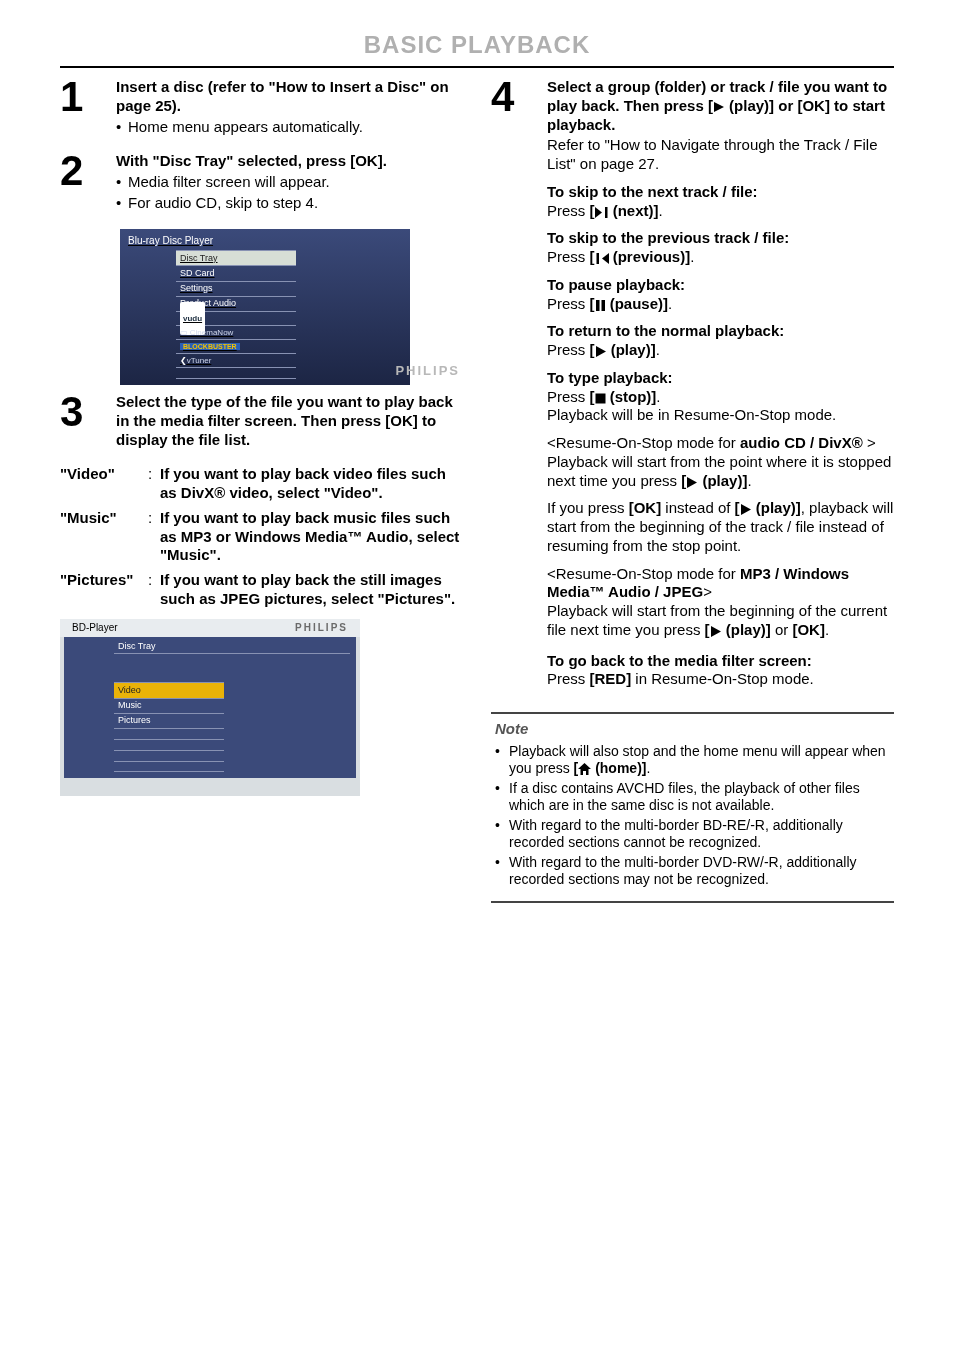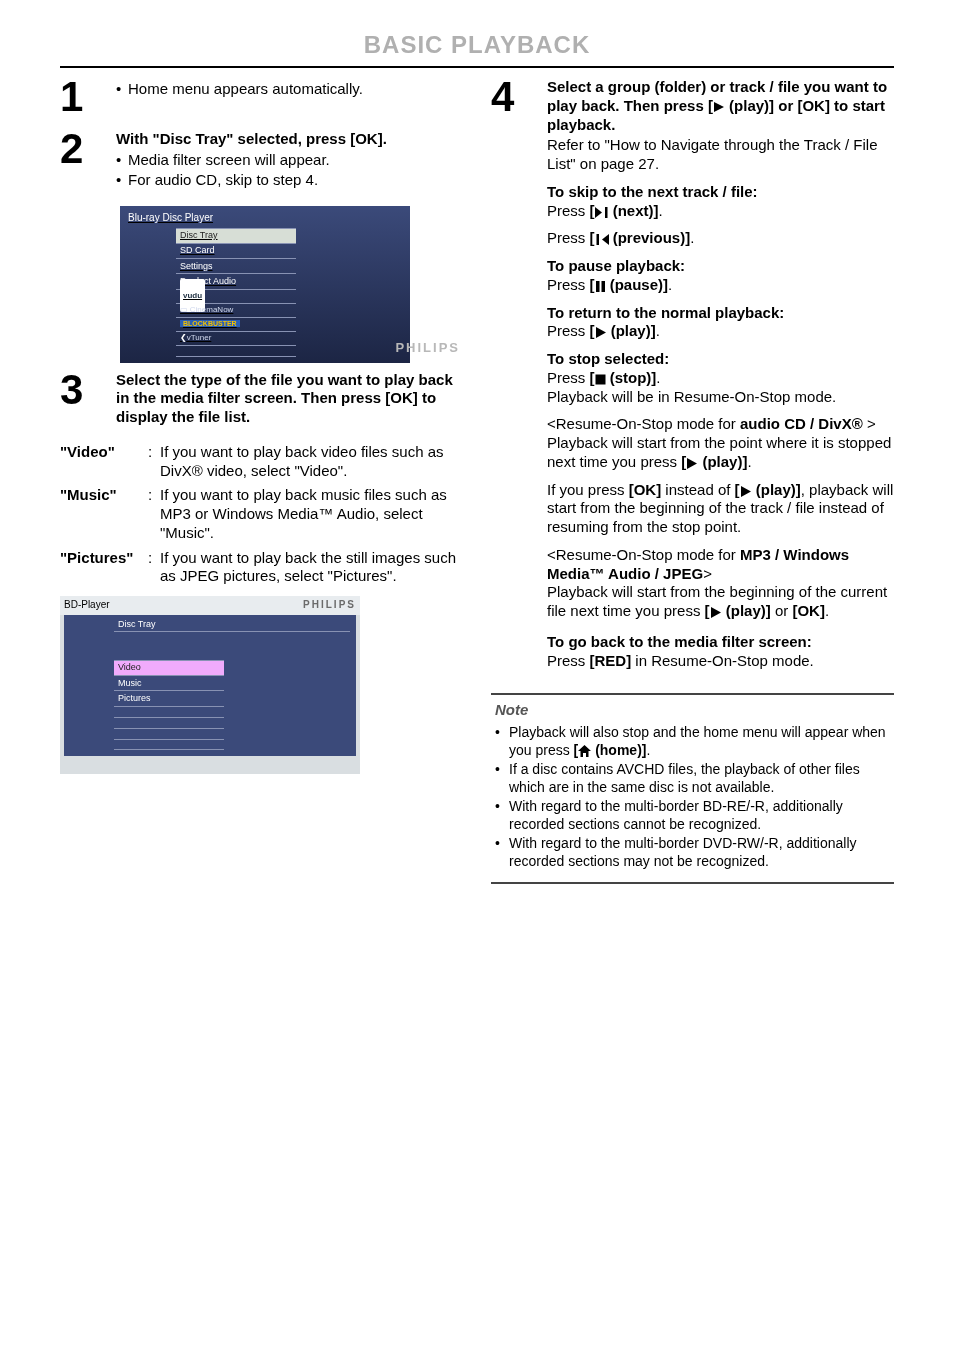--- a/index.html
+++ b/index.html
@@ -54,32 +54,32 @@
   .osd li.blank { height: 12px; }
   .osd li.logo-item { color: #cfd7ec; font-size: 8px; }
   .osd-brand {
     position: absolute; right: -50px; bottom: 6px;
     color: #b8b8b8; font-size: 13px; font-weight: 700; letter-spacing: 2px;
   }
   .filter-table { margin: 10px 0 10px 0; }
   .filter-row { display: flex; margin-bottom: 6px; }
   .filter-key { font-weight: 700; width: 88px; flex-shrink: 0; }
   .filter-colon { width: 12px; flex-shrink: 0; }
-  .filter-val { flex: 1; }
+  .filter-val { flex: 1; font-weight: bold; }
   .osd2 {
     background: #d9dee1;
     width: 300px; margin: 6px 0 0 0; font-size: 10px; position: relative;
   }
-  .osd2-head { display: flex; justify-content: space-between; padding: 3px 4px; background: #e8ecef; }
+  .osd2-head { display: flex; justify-content: space-between; padding: 3px 12px; background: #e8ecef; }
   .osd2-head .brand { color: #6a6a6a; font-weight: 700; letter-spacing: 2px; font-size: 10px; }
   .osd2-inner { background: #3b4a7a; margin: 0 4px 4px 4px; padding: 4px 6px 6px 6px; color: #fff; }
   .osd2-inner ul { list-style: none; margin-left: 44px; width: 110px; }
   .osd2-inner li { border-top: 1px solid #8892b3; padding: 1.5px 4px; font-size: 9px; }
   .osd2-inner li:last-child { border-bottom: 1px solid #8892b3; }
-  .osd2-inner li.sel { background: #f0abfc; color: #222; margin-top: 28px; }
+  .osd2-inner li.sel { background: #eab308; color: #222; margin-top: 28px; }
   .osd2-inner li.blank { height: 11px; }
   .osd2-foot { height: 14px; }
   .sub-block { margin: 9px 0; }
   .bold { font-weight: 700; }
   .inline-icon { display: inline-block; vertical-align: -2px; }
   .note-box {
     border-top: 2px solid #444; border-bottom: 2px solid #444;
     margin-top: 14px; padding: 6px 4px 10px 4px;
   }
   .note-title { font-style: italic; font-weight: 700; color: #555; margin-bottom: 4px; }
@@ -97,20 +97,21 @@
   <h1 class="title">BASIC PLAYBACK</h1>
   <div class="title-rule"></div>
 
   <div class="two-col">
 
     <div class="col">
 
       <div class="step">
         <div class="step-num">1</div>
         <div class="step-body">
+          <div class="step-head">Insert a disc (refer to "How to Insert a Disc" on page 25).</div>
           <div class="bullet">
             <span class="dot">•</span>
             <span class="txt">Home menu appears automatically.</span>
           </div>
         </div>
       </div>
 
       <div class="step">
         <div class="step-num">2</div>
         <div class="step-body">
@@ -207,20 +208,21 @@
             <div class="bold">To skip to the next track / file:</div>
             <div>
               <span>Press </span><span class="bold"><span>[</span><svg class="inline-icon" width="14" height="11" viewBox="0 0 14 11">
                     <polygon points="0,0 7,5.5 0,11" fill="#000"></polygon>
                     <rect x="10" y="0" width="2.5" height="11" fill="#000"></rect>
                   </svg><span> (next)]</span></span><span>.</span>
             </div>
           </div>
 
           <div class="sub-block">
+            <div class="bold">To skip to the previous track / file:</div>
             <div>
               <span>Press </span><span class="bold"><span>[</span><svg class="inline-icon" width="14" height="11" viewBox="0 0 14 11">
                     <rect x="1.5" y="0" width="2.5" height="11" fill="#000"></rect>
                     <polygon points="14,0 7,5.5 14,11" fill="#000"></polygon>
                   </svg><span> (previous)]</span></span><span>.</span>
             </div>
           </div>
 
           <div class="sub-block">
             <div class="bold">To pause playback:</div>
@@ -235,21 +237,21 @@
           <div class="sub-block">
             <div class="bold">To return to the normal playback:</div>
             <div>
               <span>Press </span><span class="bold"><span>[</span><svg class="inline-icon" width="12" height="11" viewBox="0 0 12 11">
                     <polygon points="1,0 11,5.5 1,11" fill="#000"></polygon>
                   </svg><span> (play)]</span></span><span>.</span>
             </div>
           </div>
 
           <div class="sub-block">
-            <div class="bold">To stop selected:</div>
+            <div class="bold">To type playback:</div>
             <div>
               <span>Press </span><span class="bold"><span>[</span><svg class="inline-icon" width="11" height="11" viewBox="0 0 11 11">
                     <rect x="0.5" y="0.5" width="10" height="10" fill="#000"></rect>
                   </svg><span> (stop)]</span></span><span>.</span>
             </div>
             <div>Playback will be in Resume-On-Stop mode.</div>
           </div>
 
           <div class="sub-block">
             <div>

